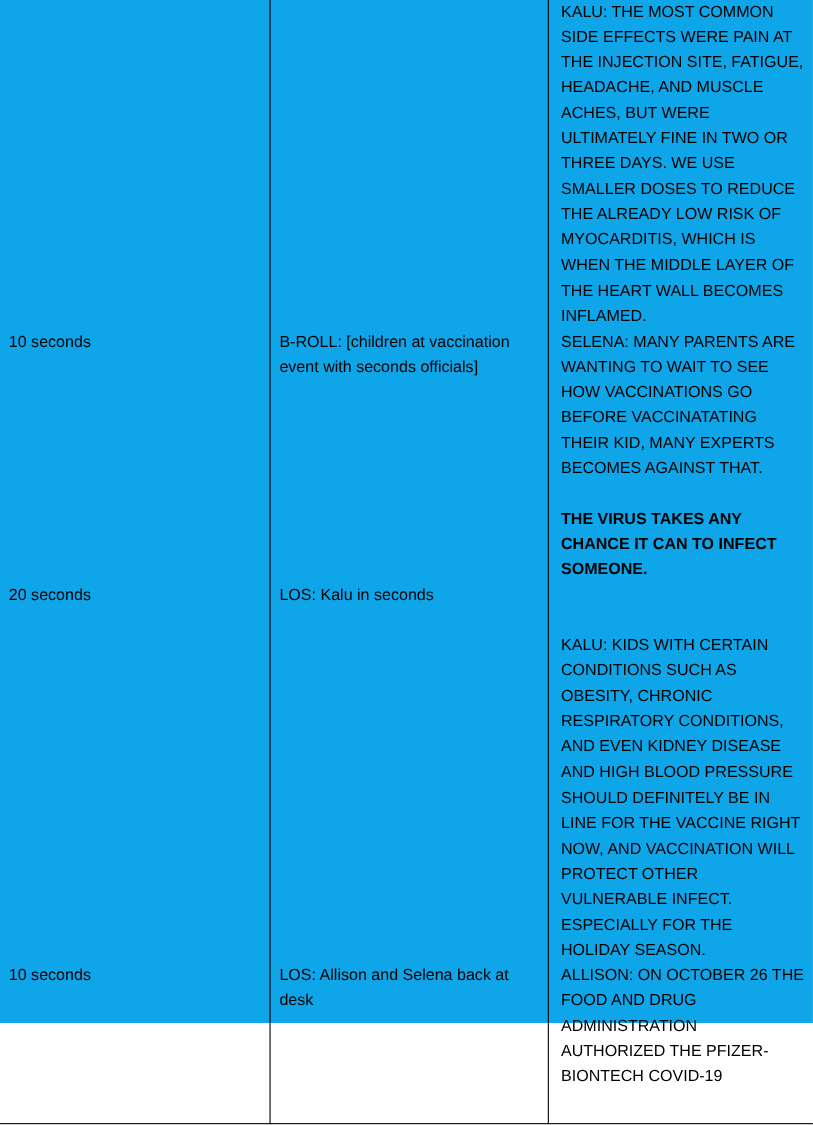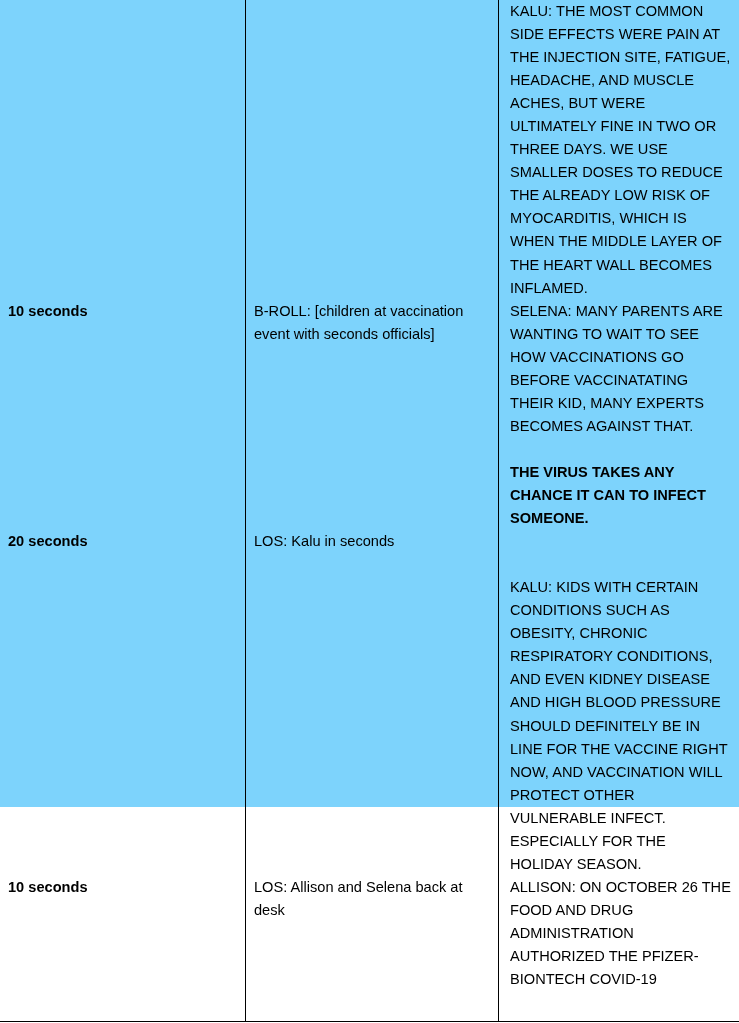--- a/index.html
+++ b/index.html
@@ -10,22 +10,22 @@
   body {
     width: 739px;
     height: 1023px;
     font-family: "Liberation Sans", sans-serif;
     color: #000000;
     overflow: hidden;
   }
   .doc-page {
     position: relative;
     width: 739px;
-    height: 807px;
-    background: #7dd3fc;
+    height: 930px;
+    background: #0ea5e9;
     box-sizing: border-box;
   }
   table.script-table {
     border-collapse: collapse;
     table-layout: fixed;
     width: 739px;
     margin: 0;
   }
   table.script-table td {
     vertical-align: top;
@@ -35,21 +35,20 @@
     border-left: 1px solid #000000;
     border-right: 1px solid #000000;
     border-top: none;
     border-bottom: none;
     box-sizing: border-box;
   }
   td.col-time {
     width: 246px;
     border-left: none;
     padding-left: 8px;
-    font-weight: bold;
   }
   td.col-visual {
     width: 256px;
   }
   td.col-audio {
     width: 237px;
     border-right: none;
     padding-left: 8px;
     padding-right: 6px;
   }

